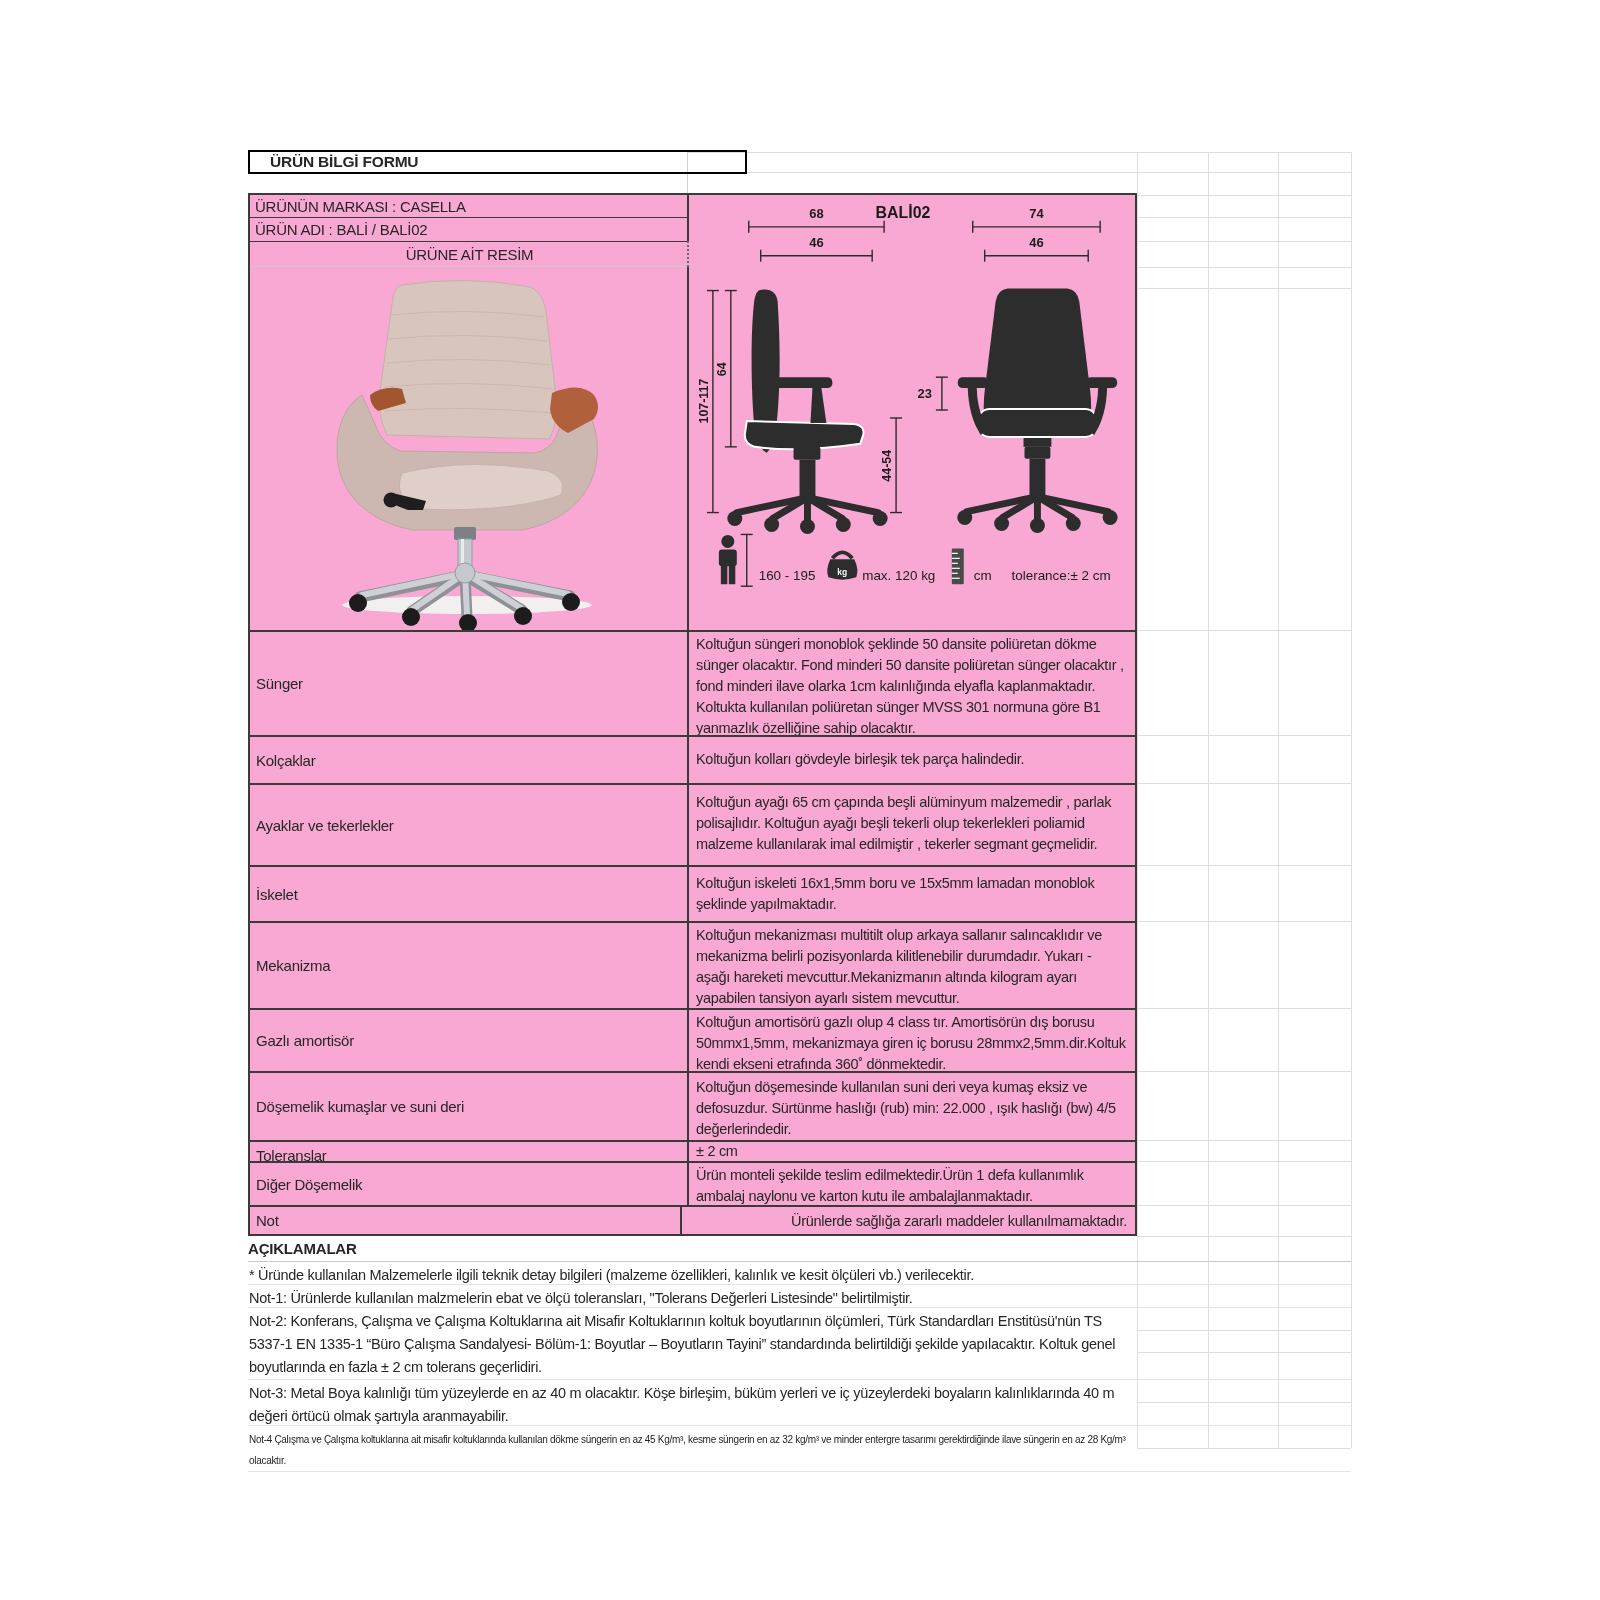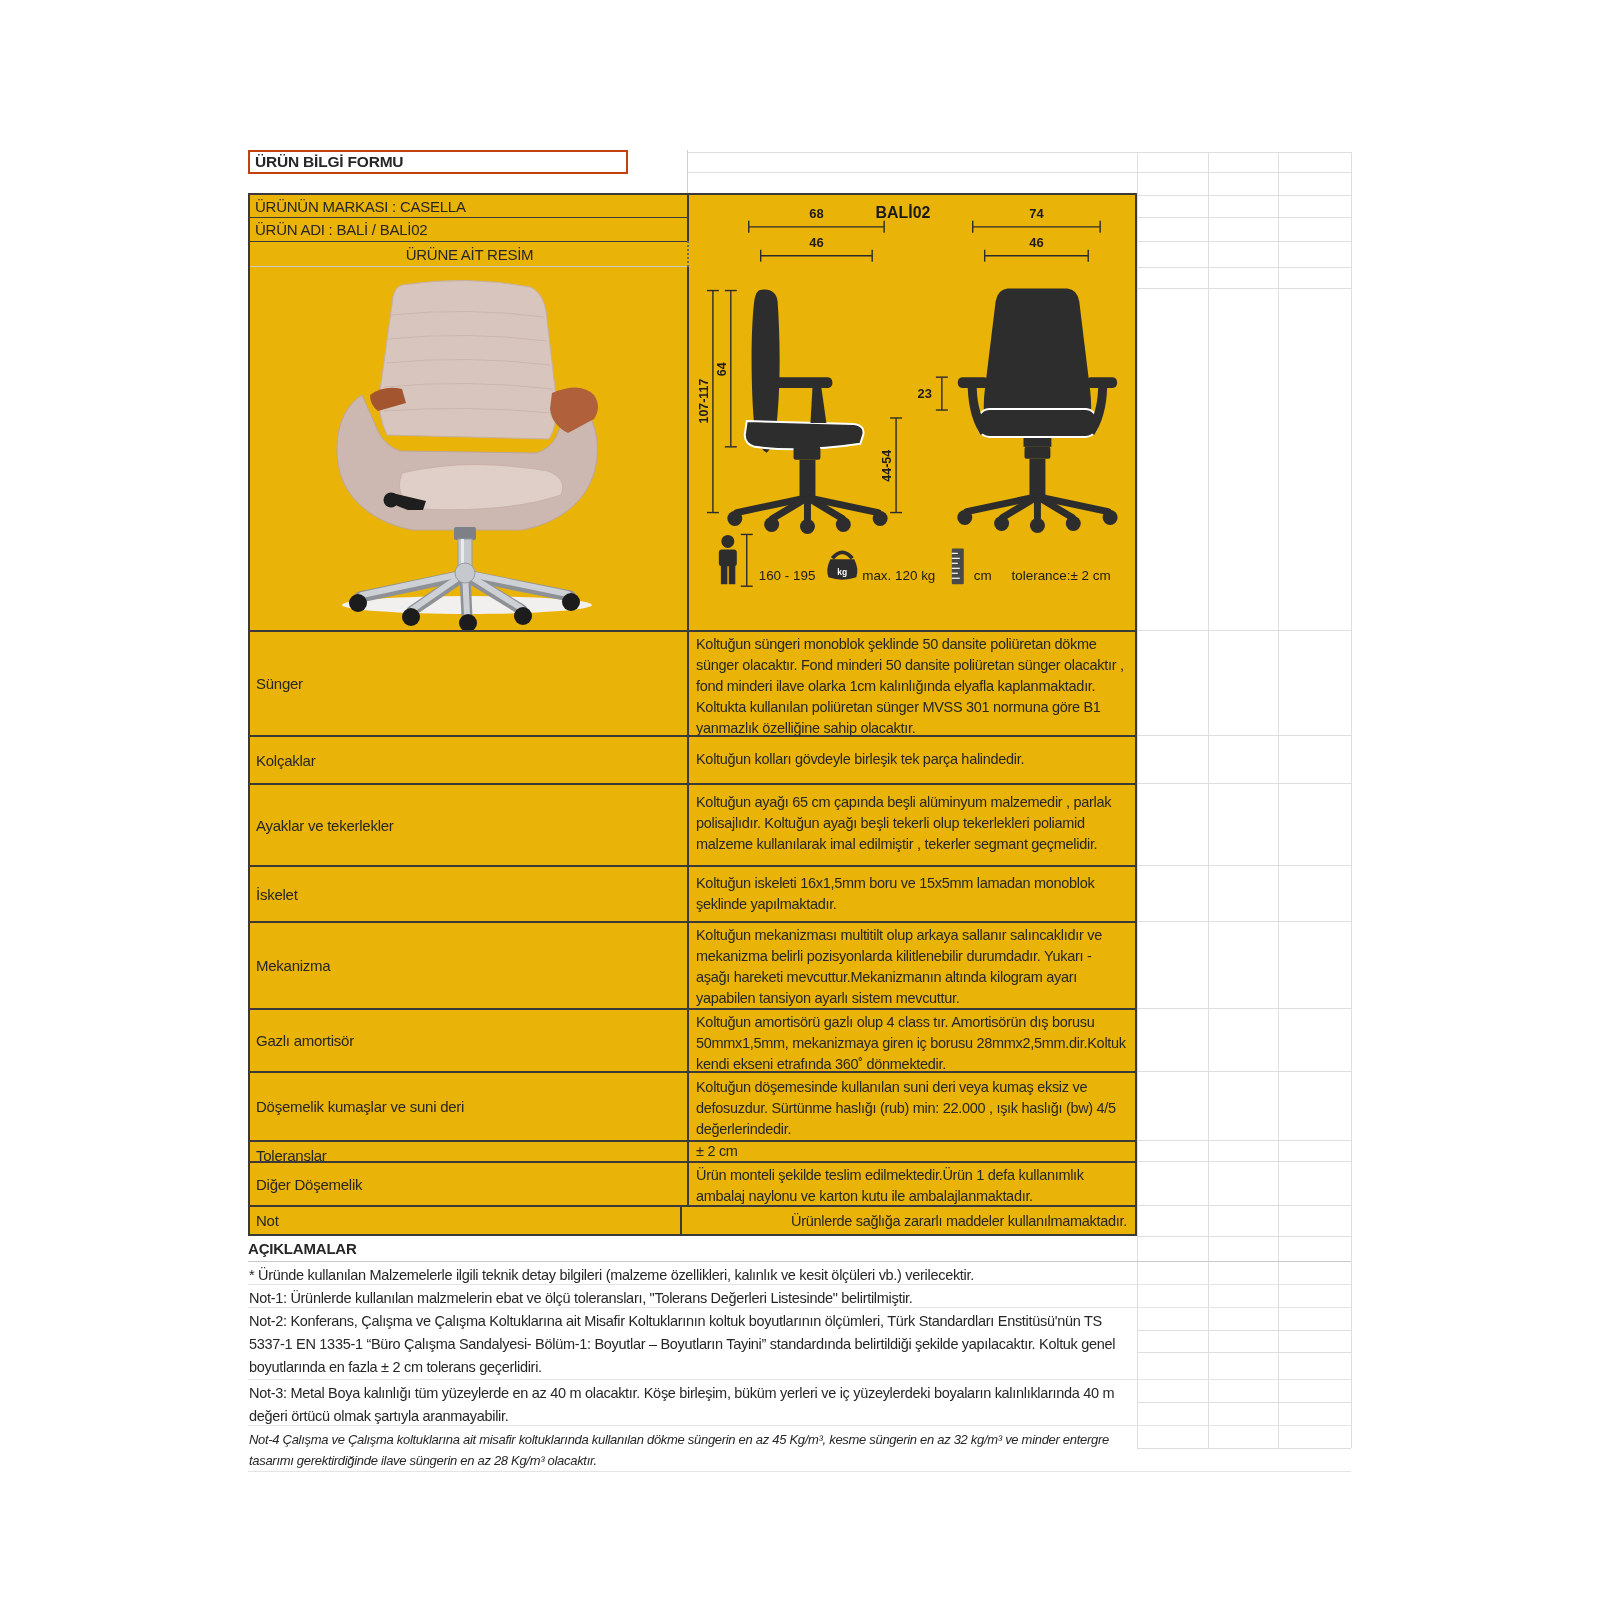--- a/index.html
+++ b/index.html
@@ -3,40 +3,40 @@
 <meta charset="utf-8">
 <style>
   html,body{margin:0;padding:0;background:#ffffff;}
   body{width:1600px;height:1600px;font-family:"Liberation Sans",sans-serif;color:#262626;}
   *{box-sizing:border-box;}
   .sheet{position:relative;width:1600px;height:1600px;background:#fff;overflow:hidden;}
   .abs{position:absolute;}
   
   .gridsvg{position:absolute;left:0;top:0;width:1600px;height:1600px;pointer-events:none;}
   
-  .title-box{left:248px;top:150px;width:380px;height:24px;border:2px solid #c2410c;
-    font-weight:bold;font-size:15.5px;line-height:20px;padding-left:5px;letter-spacing:-0.2px;}
+  .title-box{left:248px;top:150px;width:499px;height:24px;border:2px solid #000000;
+    font-weight:bold;font-size:15.5px;line-height:20px;padding-left:20px;letter-spacing:-0.2px;}
   
-  .main-box{left:248px;top:193px;width:889px;height:1043px;border:2px solid #3a3a3a;background:#eab308;}
+  .main-box{left:248px;top:193px;width:889px;height:1043px;border:2px solid #3a3a3a;background:#f9a8d4;}
   .row-line{position:absolute;left:0;height:0;border-top:1px solid #3a3a3a;}
   .vdiv{position:absolute;left:437px;width:2px;background:#3a3a3a;}
   .vdiv-dash{position:absolute;left:437px;width:0;border-left:2px dotted #6a6a6a;}
   .hdr-cell{position:absolute;left:0;width:439px;font-size:15px;letter-spacing:-0.25px;
     padding-left:5px;display:flex;align-items:center;}
   .hdr-center{justify-content:center;padding-left:0;}
   .spec-row{position:absolute;left:0;width:885px;border-top:2px solid #3a3a3a;display:flex;}
   .spec-label{width:439px;border-right:2px solid #3a3a3a;display:flex;align-items:center;
     padding-left:6px;font-size:15px;letter-spacing:-0.25px;}
   .spec-value{width:446px;padding:2px 8px 0 7px;font-size:14.5px;line-height:21px;letter-spacing:-0.3px;}
   
   .notes-header{left:248px;top:1236px;width:1103px;height:26px;font-weight:bold;font-size:15px;
     letter-spacing:-0.2px;display:flex;align-items:center;border-bottom:1px solid #c9c9c9;}
   .note{left:248px;width:1103px;border-bottom:1px solid #e4e4e4;}
   .note .t{display:block;width:886px;padding:2px 0 0 1px;font-size:14.5px;line-height:23px;letter-spacing:-0.3px;}
-  .note .small{font-size:13px;line-height:21px;padding-top:3px;font-style:italic;}
+  .note .small{font-size:10px;line-height:21px;padding-top:3px;}
   .img-cell{left:0;top:72px;width:437px;height:363px;}
   .diagram-cell{left:441px;top:0;width:444px;height:435px;}
   svg text{font-family:"Liberation Sans",sans-serif;}
 </style>
 </head>
 <body>
 
 <div class="sheet">
 
   <svg class="gridsvg">

